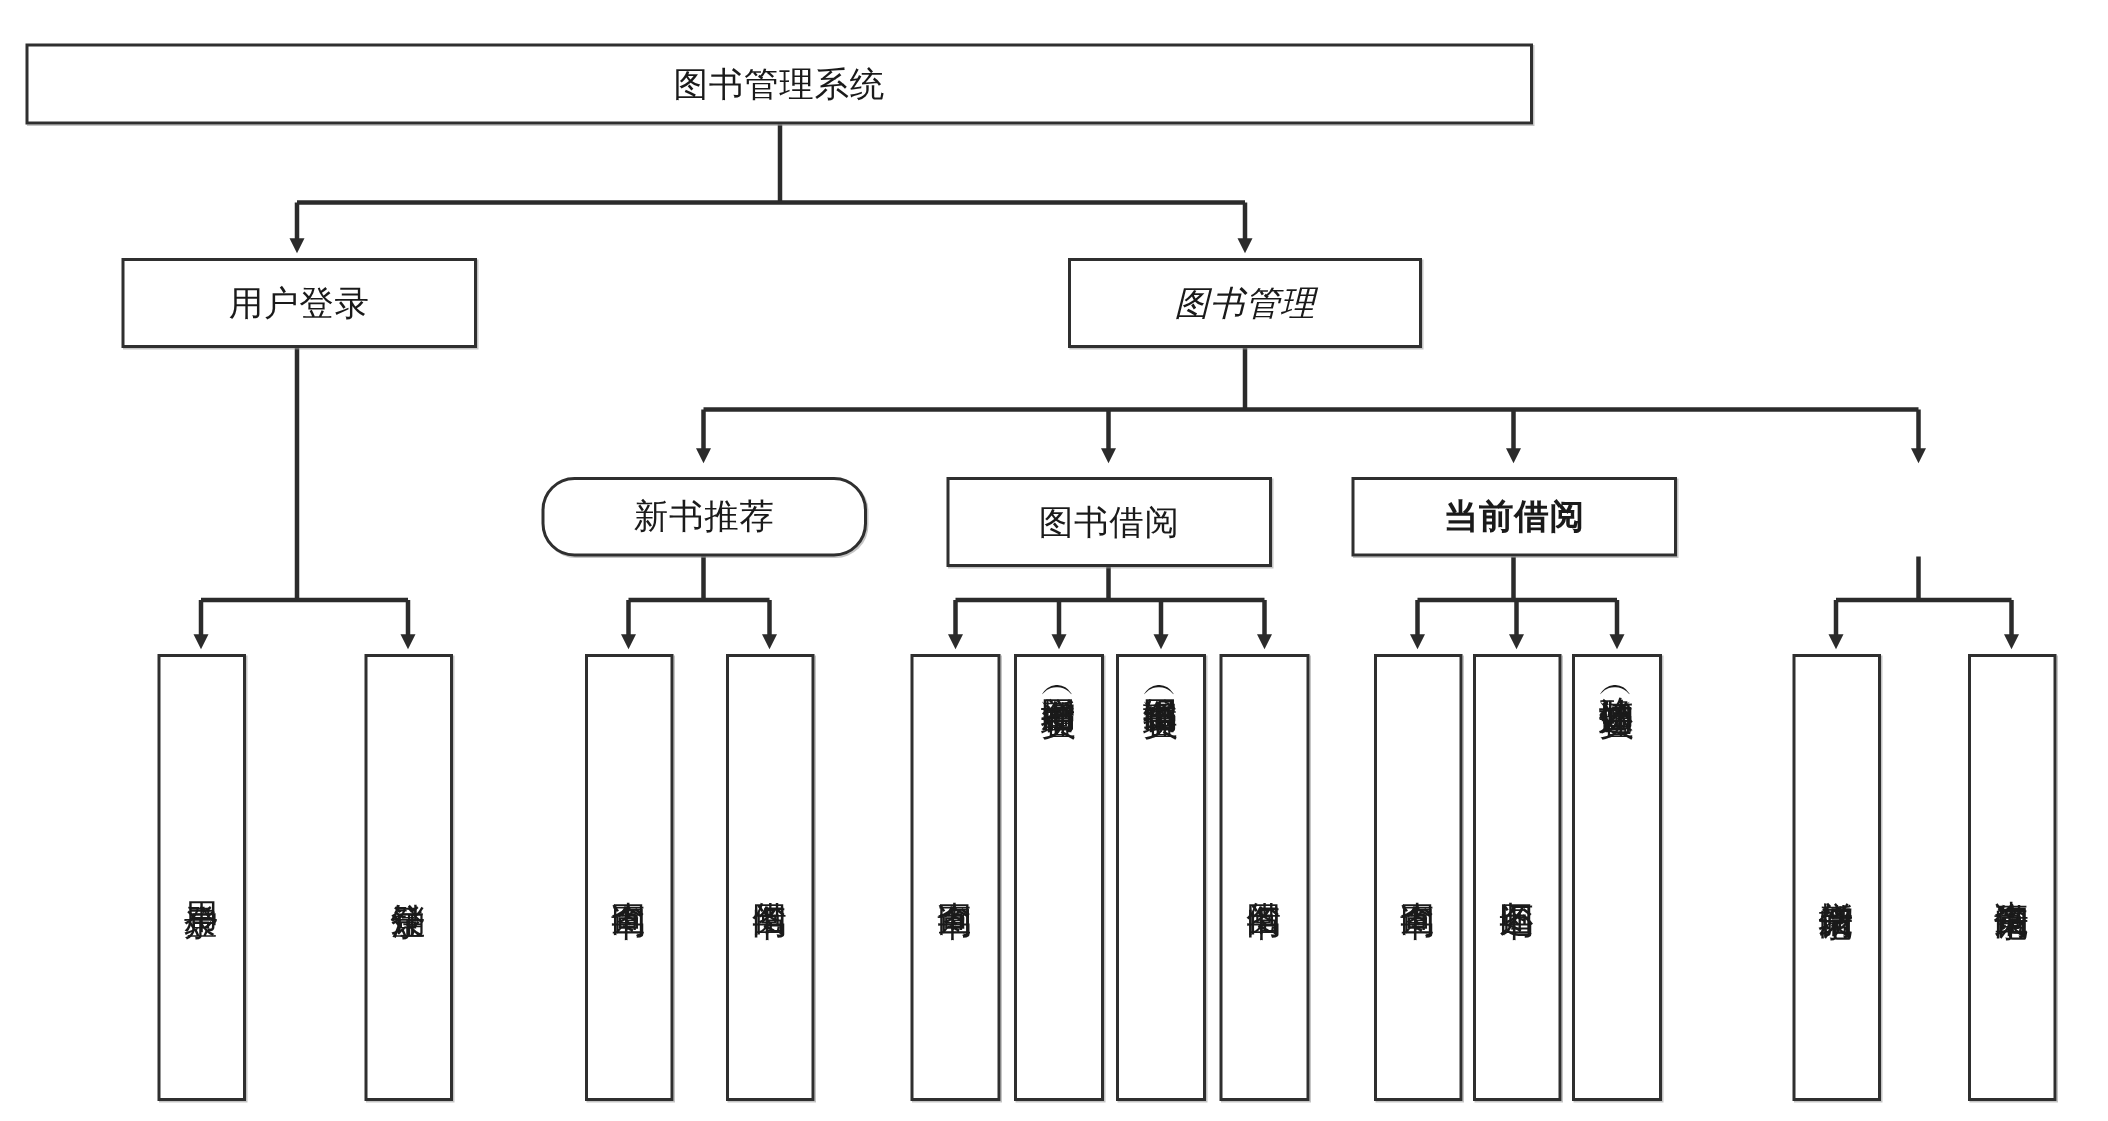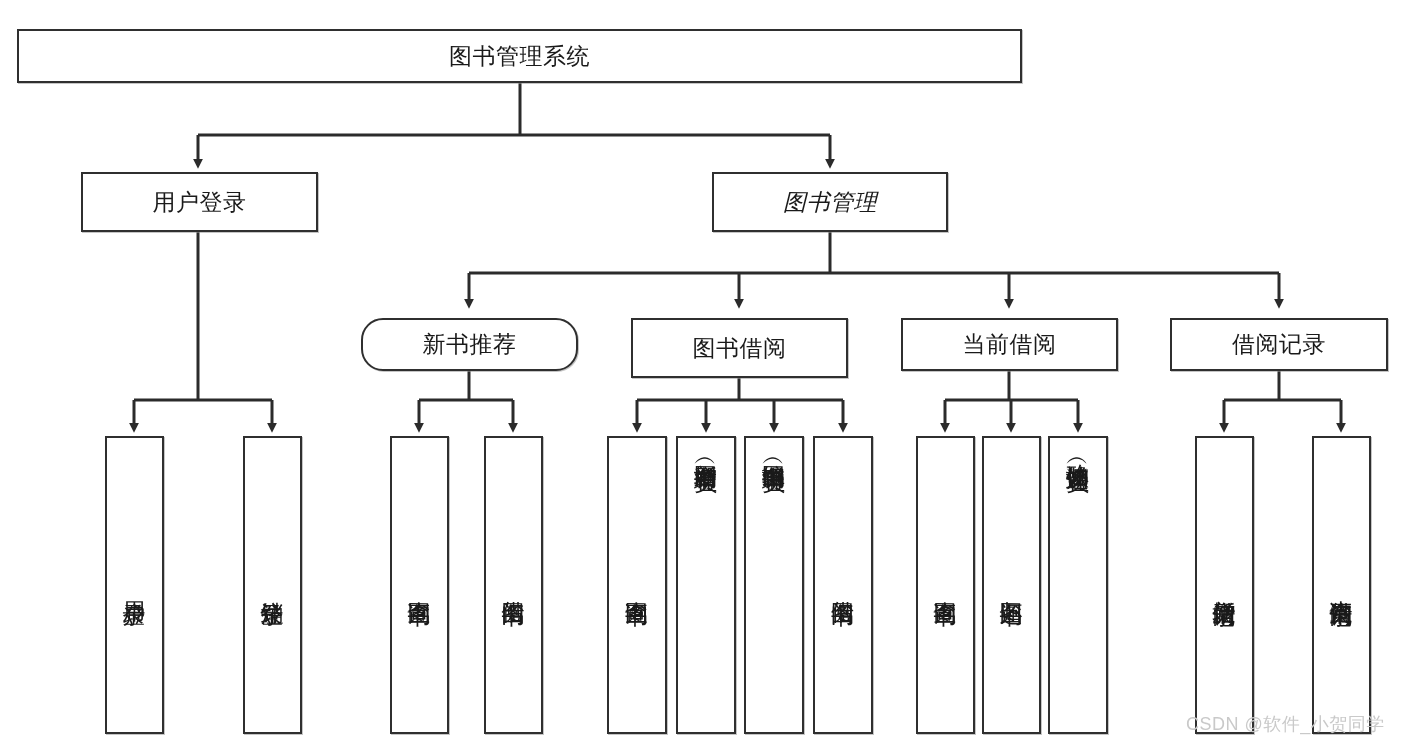--- a/index.html
+++ b/index.html
@@ -126,25 +126,22 @@
   <div class="node h" style="left:712px;top:172px;width:236px;height:60px;font-style:italic;">
     <span class="lbl">图书管理</span>
   </div>
 
   <div class="node h" style="left:361px;top:318px;width:217px;height:53px;border-radius:22px;">
     <span class="lbl">新书推荐</span>
   </div>
   <div class="node h" style="left:631px;top:318px;width:217px;height:60px;">
     <span class="lbl">图书借阅</span>
   </div>
-  <div class="node h" style="left:901px;top:318px;width:217px;height:53px;">
+  <div class="node h" style="left:901px;top:318px;width:217px;height:53px;font-weight:bold;">
     <span class="lbl">当前借阅</span>
-  </div>
-  <div class="node h" style="left:1170px;top:318px;width:218px;height:53px;">
-    <span class="lbl">借阅记录</span>
   </div>
 
   <div class="node v mid" style="left:105px;top:436px;width:59px;height:298px;">
     <span class="lbl">用户登录</span>
   </div>
   <div class="node v mid" style="left:243px;top:436px;width:59px;height:298px;">
     <span class="lbl">注销登录</span>
   </div>
 
   <div class="node v mid" style="left:390px;top:436px;width:59px;height:298px;">
@@ -177,14 +174,13 @@
     <span class="lbl">确认归还（管理员）</span>
   </div>
 
   <div class="node v mid" style="left:1195px;top:436px;width:59px;height:298px;">
     <span class="lbl">新增借阅记录</span>
   </div>
   <div class="node v mid" style="left:1312px;top:436px;width:59px;height:298px;">
     <span class="lbl">查询借阅记录</span>
   </div>
 
-  <div id="watermark">CSDN @软件_小贺同学</div>
 </div>
 
 </body></html>

